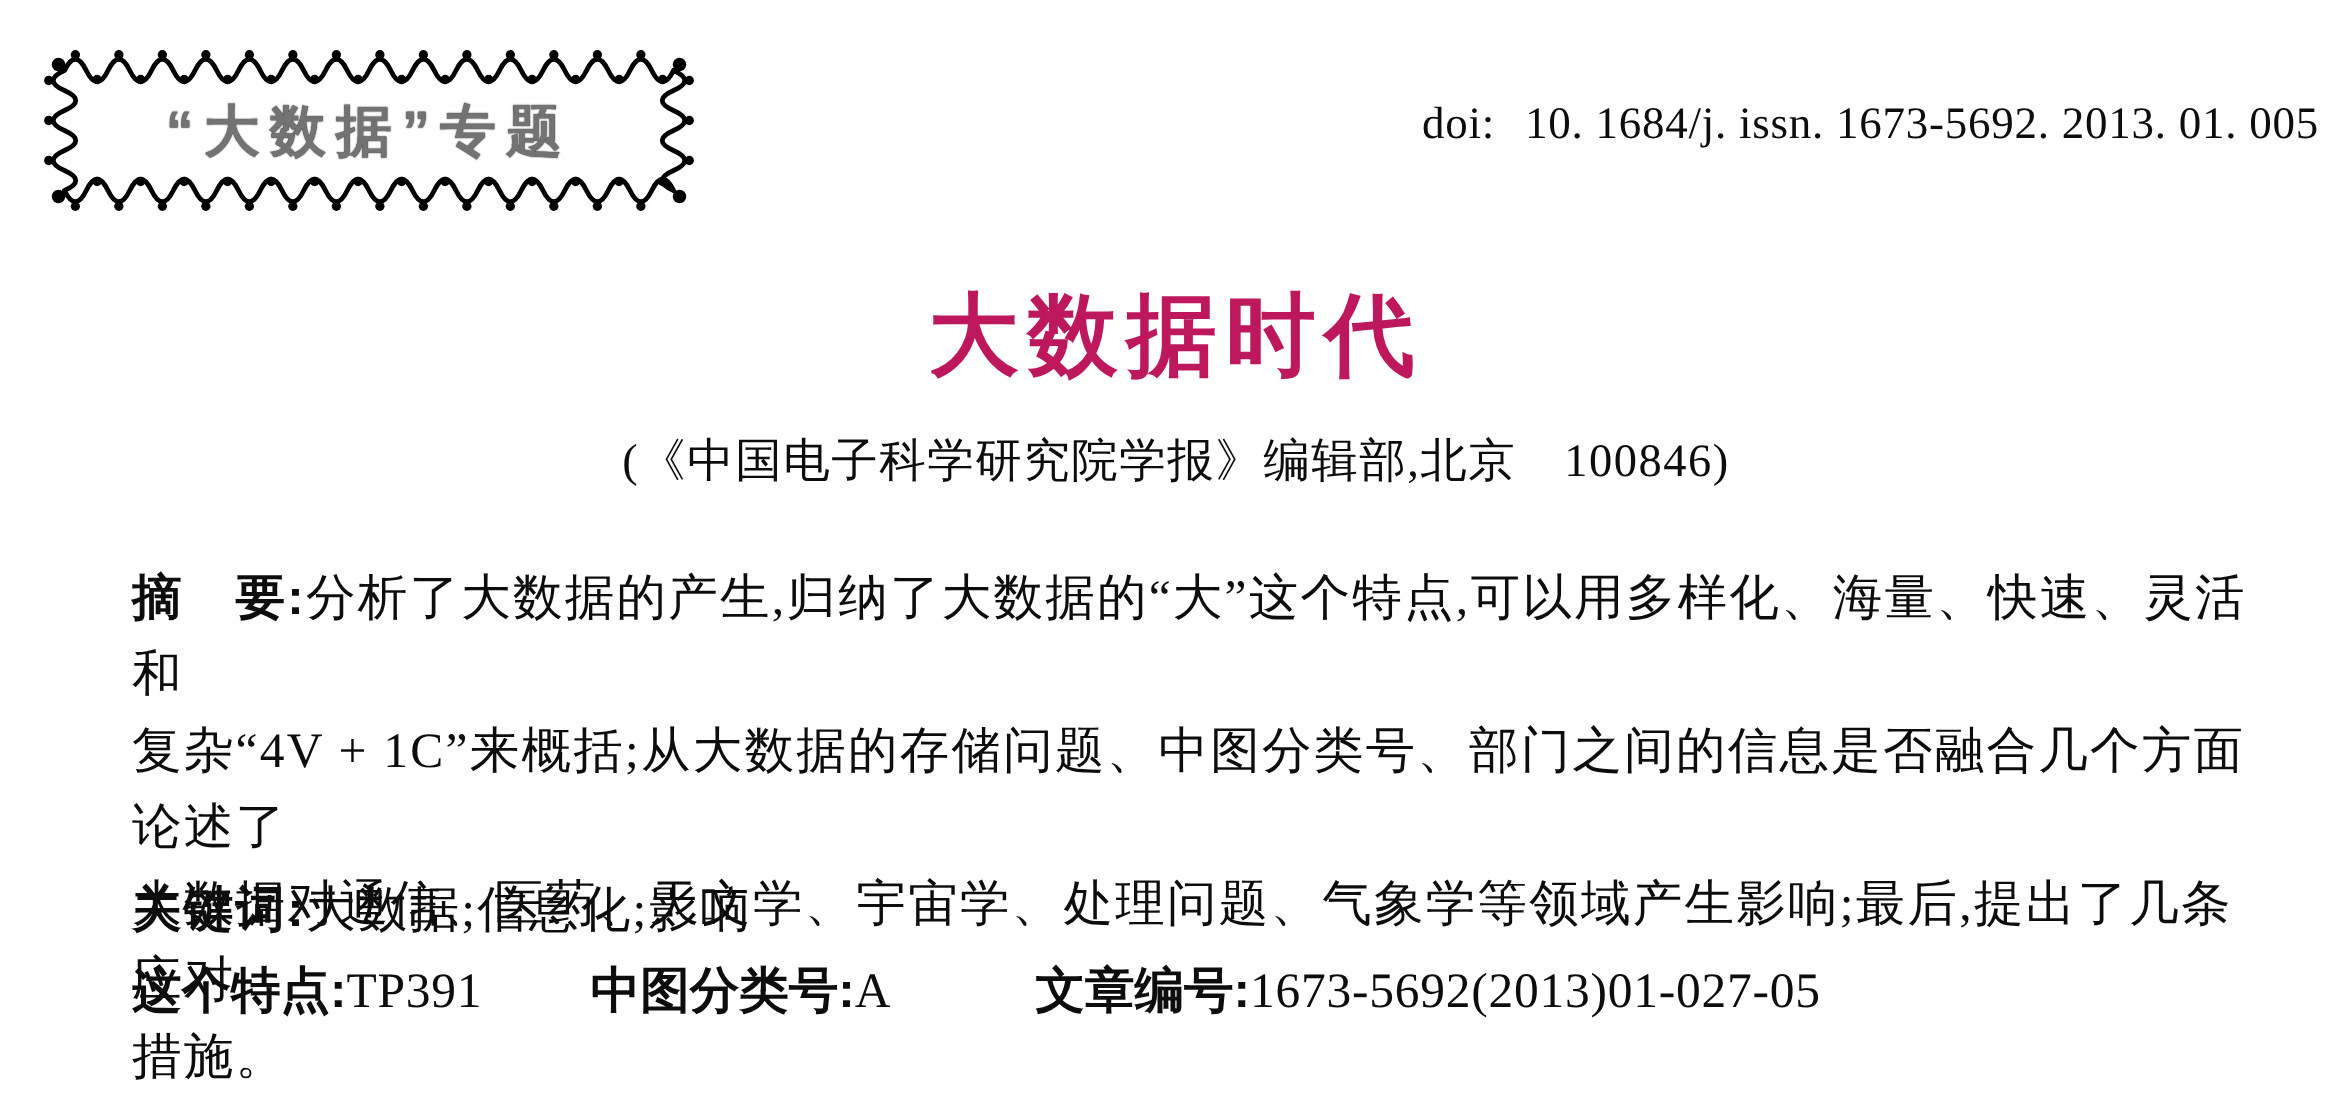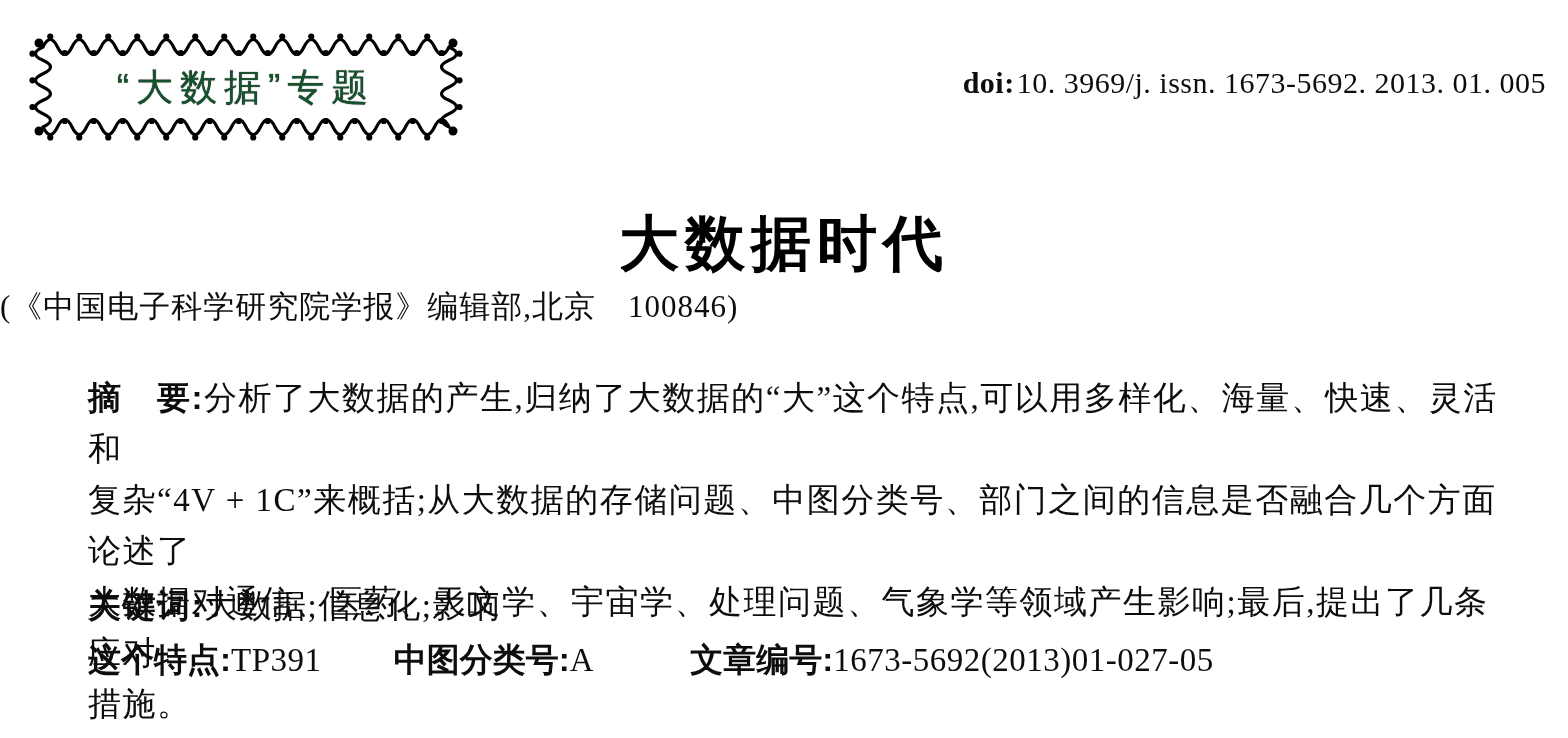--- a/index.html
+++ b/index.html
@@ -15,56 +15,57 @@
 
   
   .badge{
     position:absolute;left:28px;top:32px;width:436px;height:110px;
   }
   .badge svg{position:absolute;left:0;top:0;}
   .badge-label{
     position:absolute;inset:0;
     display:flex;align-items:center;justify-content:center;
     font-family:"Liberation Sans", sans-serif;
-    font-weight:400;
+    font-weight:700;
     font-size:37px;
     letter-spacing:7px;
     padding-top:2px;
-    color:#14532d;
+    color:#737373;
     text-shadow:0 0 1px #000;
   }
 
   
   .doi{
     position:absolute;top:66px;right:22px;
     font-size:30px;
     font-family:"Liberation Serif", serif;
     letter-spacing:0.5px;
     white-space:nowrap;
   }
   .doi .doi-prefix{
-    font-weight:700;
-    font-family:"Liberation Serif", serif;
-    margin-right:2px;
+    font-weight:400;
+    font-family:"Liberation Serif", serif;
+    margin-right:20px;
   }
 
   
   .title{
-    position:absolute;left:0;top:204px;width:100%;
+    position:absolute;left:0;top:184px;width:100%;
     text-align:center;
     font-family:Liberation Serif, serif;
     font-weight:900;
     font-size:60px;
     letter-spacing:6px;
-    color:#000000;
+    color:#be185d;
   }
 
   
   .affiliation{
     position:absolute;left:0;top:286px;width:100%;
+    text-align:center;
     font-size:31px;
     letter-spacing:1px;
     font-family:"Liberation Serif", serif;
   }
 
   
   .abstract{
     position:absolute;left:88px;top:372px;width:1410px;
     font-size:33px;
     line-height:51px;
@@ -168,21 +169,21 @@
         <circle cx="431.5" cy="75.00000000000001" r="3.1" fill="#000"></circle>
         <circle cx="11" cy="11" r="4.5" fill="#000"></circle>
         <circle cx="425" cy="11" r="4.5" fill="#000"></circle>
         <circle cx="11" cy="99" r="4.5" fill="#000"></circle>
         <circle cx="425" cy="99" r="4.5" fill="#000"></circle>
       </svg>
     <div class="badge-label">“大数据”专题</div>
   </div>
 
   <div class="doi">
-    <span class="doi-prefix">doi:</span><span>10. 3969/j. issn. 1673-5692. 2013. 01. 005</span>
+    <span class="doi-prefix">doi:</span><span>10. 1684/j. issn. 1673-5692. 2013. 01. 005</span>
   </div>
 
   <div class="title">大数据时代</div>
 
   <div class="affiliation">(《中国电子科学研究院学报》编辑部,北京　100846)</div>
 
   <div class="abstract">
     <div>
       <span class="hei">摘　要:</span><span class="kai">分析了大数据的产生,归纳了大数据的“大”这个特点,可以用多样化、海量、快速、灵活和</span>
     </div>

